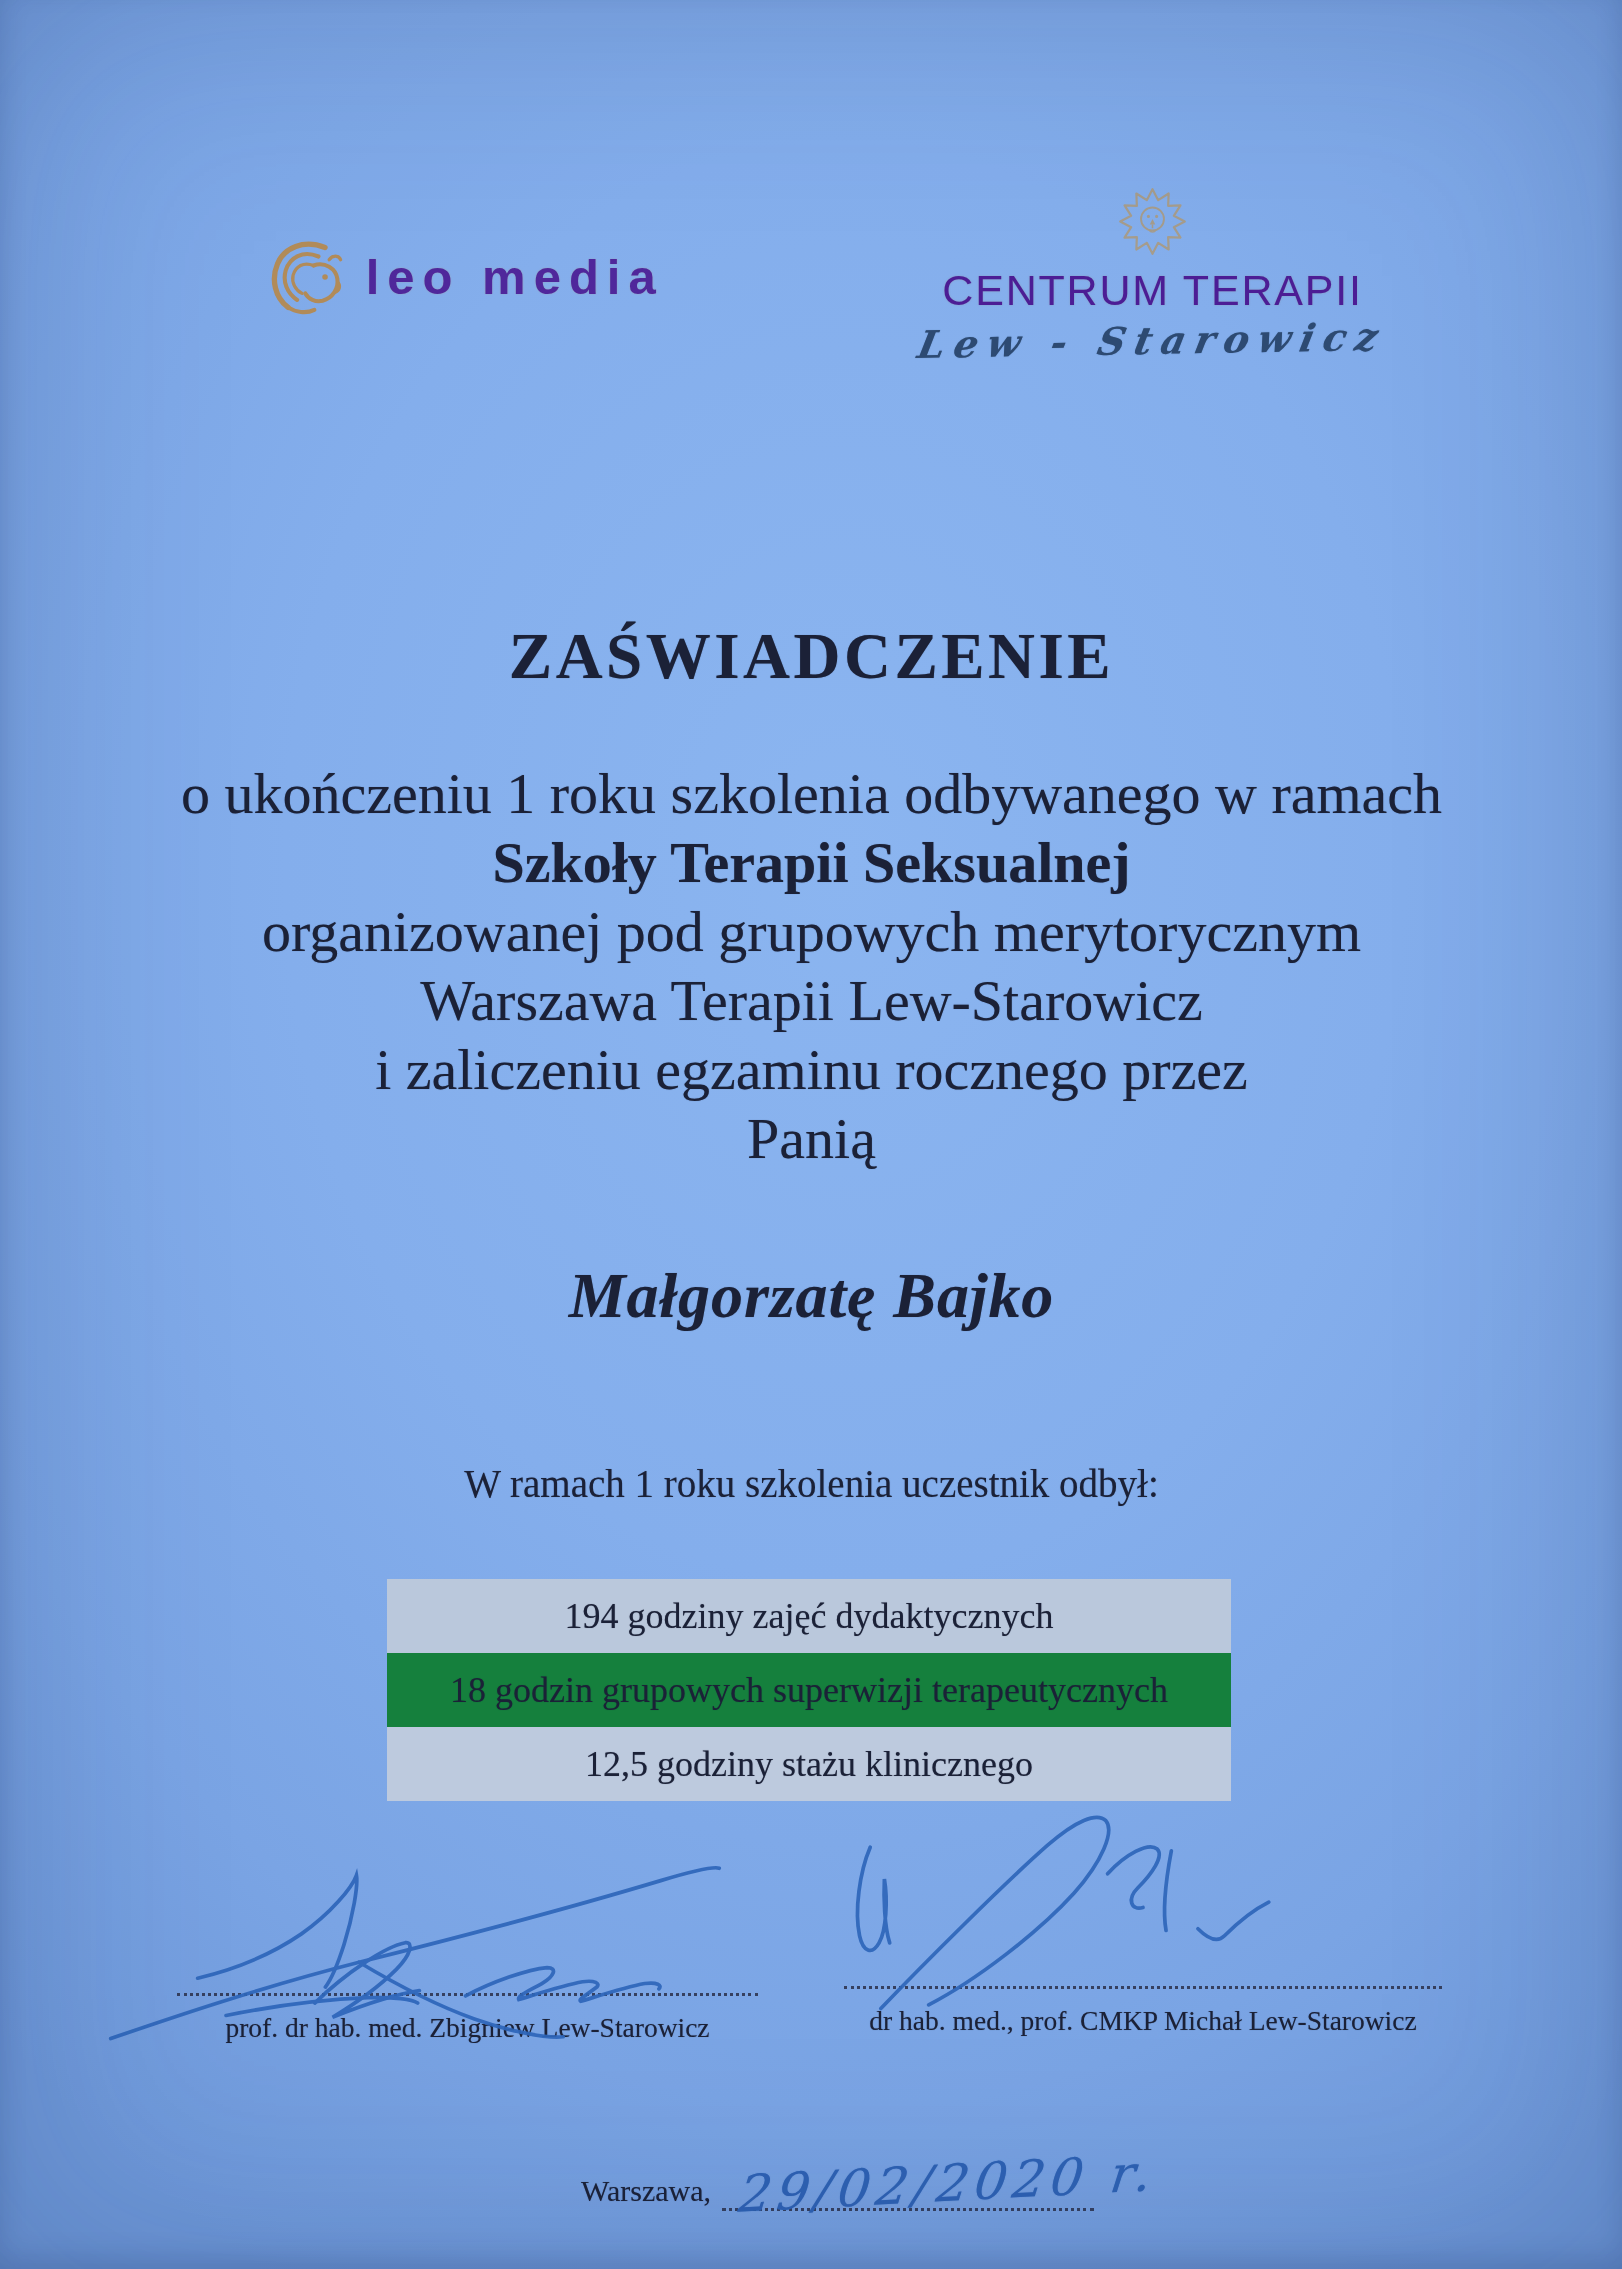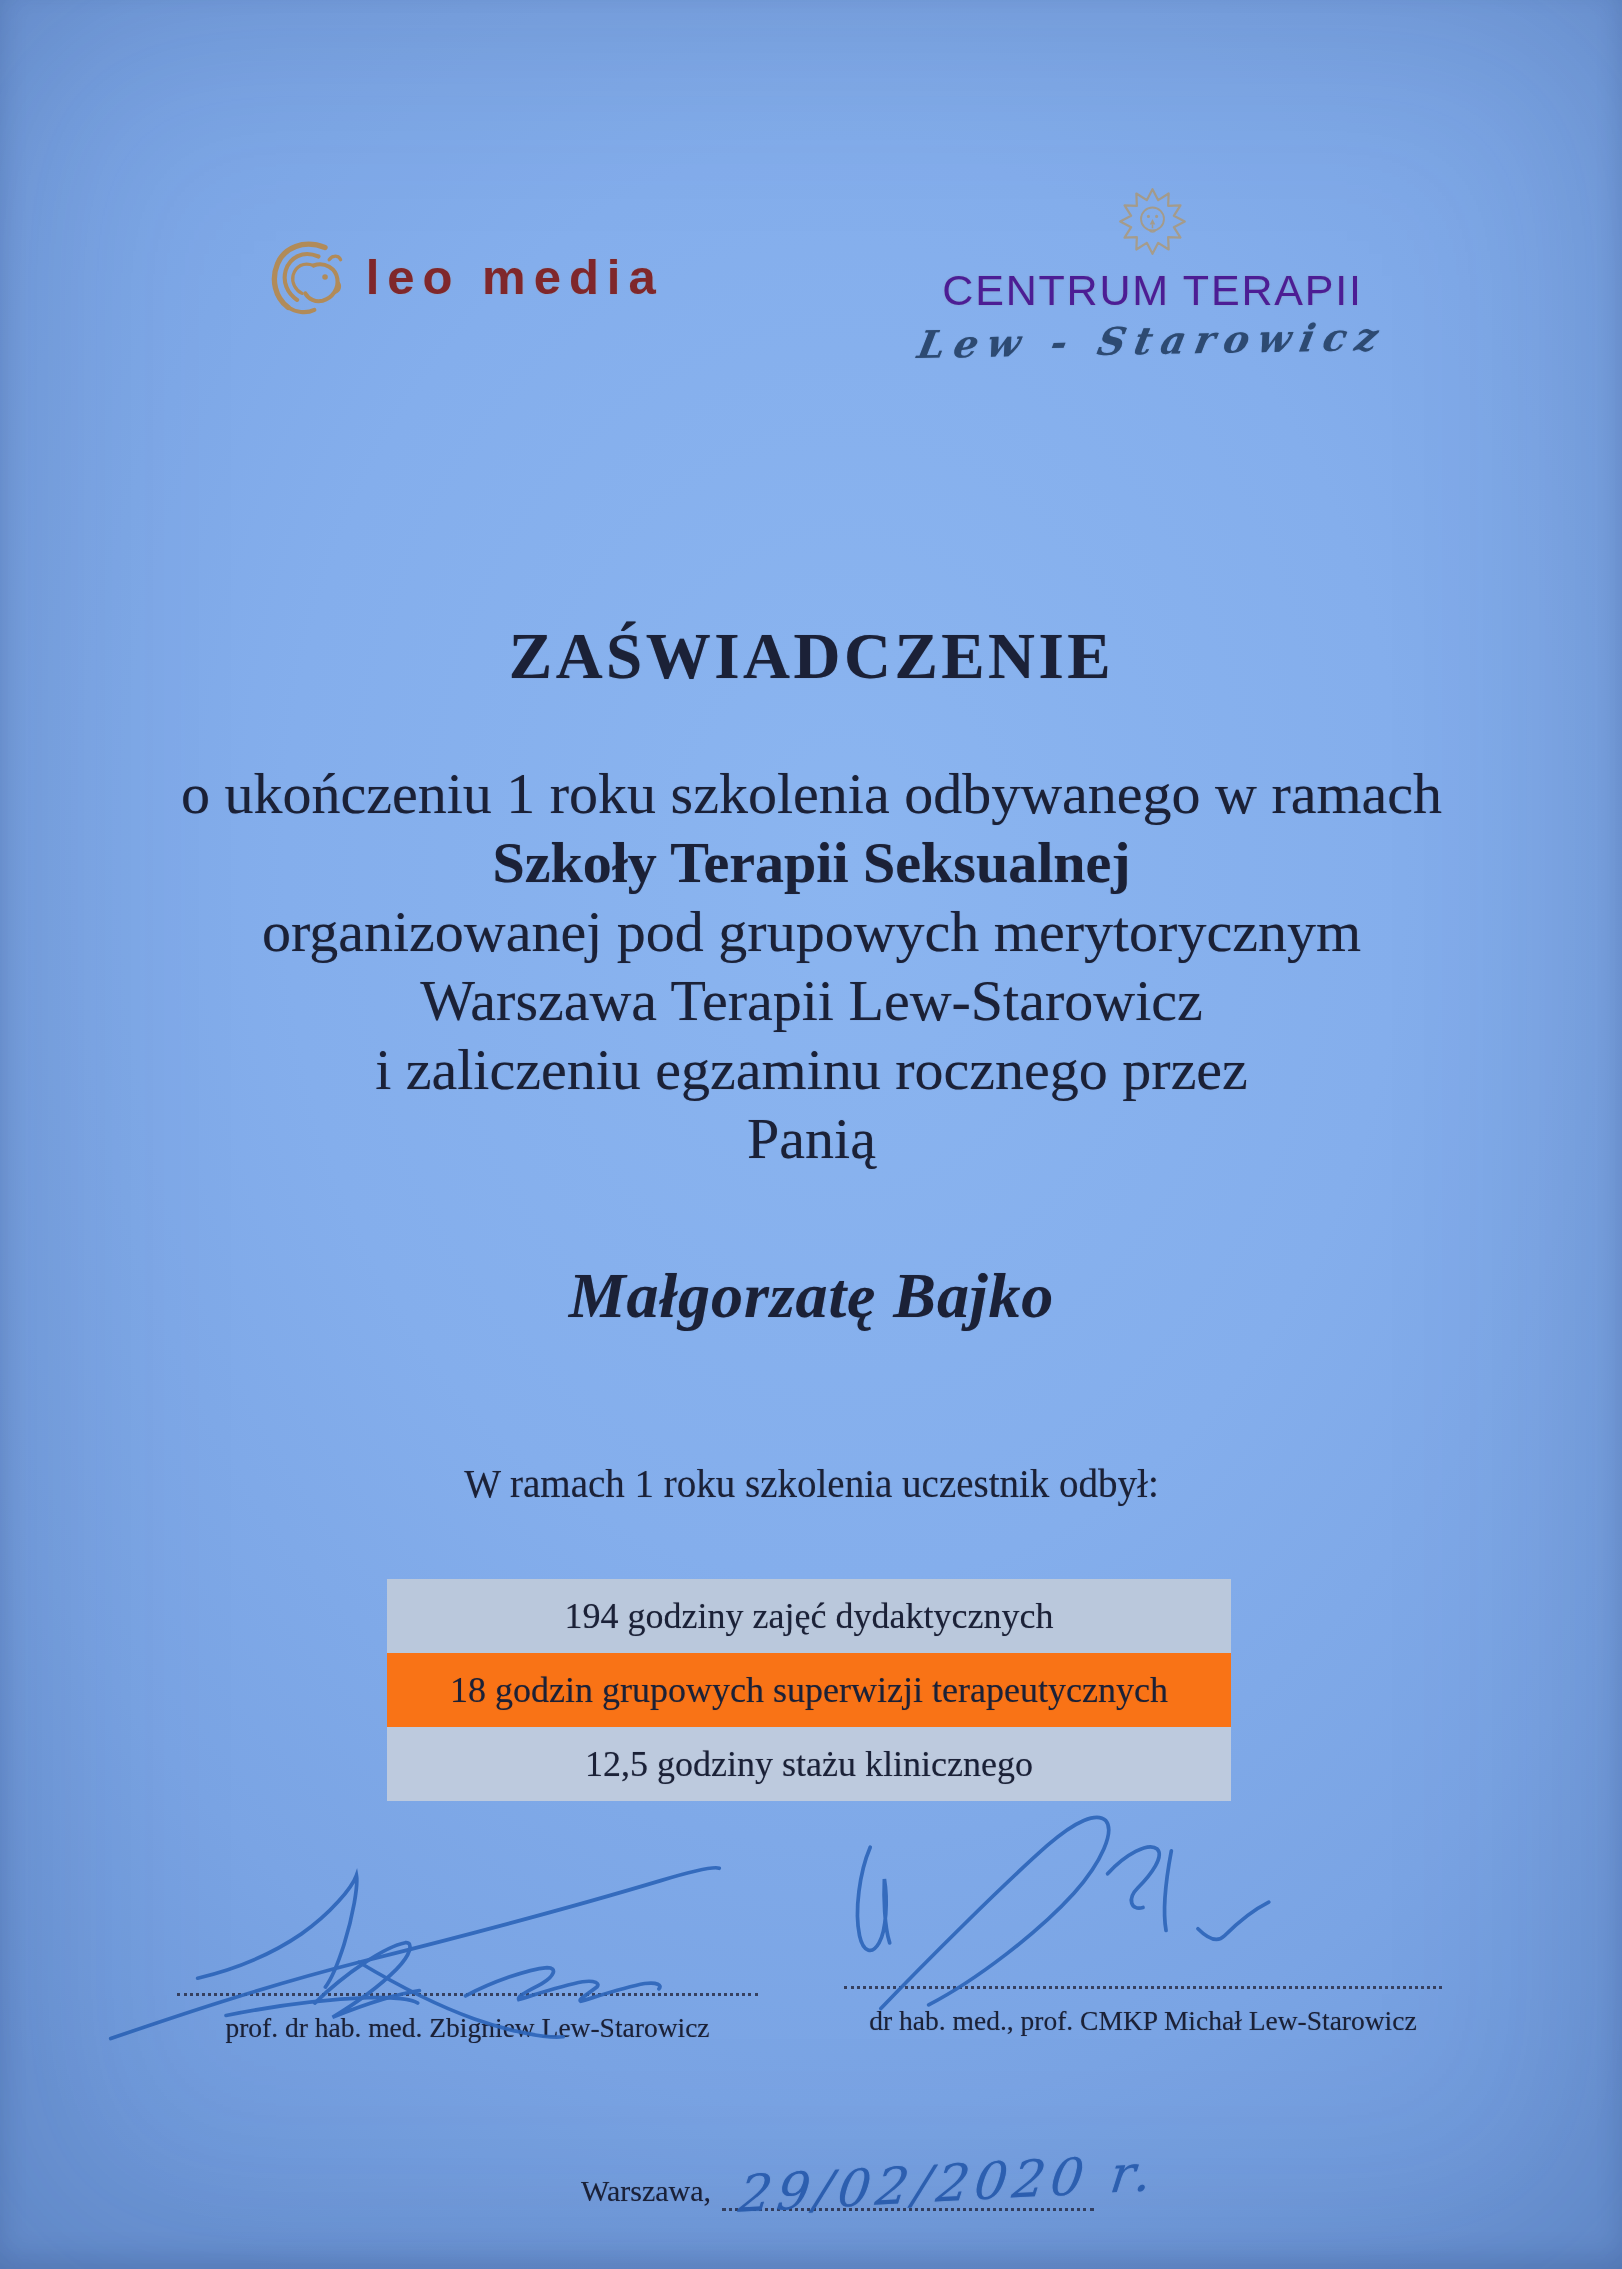--- a/index.html
+++ b/index.html
@@ -16,21 +16,21 @@
   .vignette{
     position:absolute;inset:0;pointer-events:none;
     box-shadow:inset 0 0 231px rgba(24,46,96,.22), inset 0 -12.4px 26.6px rgba(24,46,96,.18);
   }
   .ink{color:#1b2137;text-shadow:0 0 0.9px rgba(25,30,55,.45);}
   
   .leo{position:absolute;left:266px;top:236px;display:flex;align-items:center;gap:17.7px;opacity:.93;}
   .leo svg{width:82px;height:82px;}
   .leo-word{
     font-family:"Liberation Sans", sans-serif;font-weight:600;font-size:49px;
-    letter-spacing:8px;color:#7f1d1d;text-shadow:0 0 1.8px rgba(181,137,79,.4);
+    letter-spacing:8px;color:#4c1d95;text-shadow:0 0 1.8px rgba(181,137,79,.4);
   }
   .centrum{position:absolute;left:913px;top:179px;width:479px;text-align:center;}
   .centrum svg{width:85px;height:85px;display:block;margin:0 auto;}
   .centrum-word{
     font-family:"Liberation Sans", sans-serif;font-weight:500;font-size:43px;
     letter-spacing:1.8px;color:#4c1d95;margin-top:1.8px;white-space:nowrap;
     text-shadow:0 0 1.8px rgba(140,130,115,.45);
   }
   .centrum-script{
     font-family:"DejaVu Serif", serif;font-style:italic;font-weight:600;font-size:38px;
@@ -45,21 +45,21 @@
   .intro{position:absolute;top:759px;left:0;width:100%;text-align:center;font-size:58px;line-height:69px;}
   .intro .bold{font-weight:700;}
   .recipient{
     position:absolute;top:1259px;left:0;width:100%;text-align:center;
     font-size:64px;font-weight:700;font-style:italic;letter-spacing:0.9px;
   }
   .summary-heading{position:absolute;top:1461px;left:0;width:100%;text-align:center;font-size:39px;}
   .rows{position:absolute;top:1548px;left:387px;width:844px;}
   .row{display:flex;align-items:center;justify-content:center;height:74px;font-size:36px;}
   .row-0{background:#bac8dc;margin-top:31px;}
-  .row-1{background:#f97316;}
+  .row-1{background:#15803d;}
   .row-2{background:#bdcade;}
   
   .sig{position:absolute;}
   .sig-line{border-bottom:3.5px dotted #36405f;height:0;}
   .sig-label{text-align:center;font-size:27.5px;margin-top:16px;white-space:nowrap;}
   .sig svg{position:absolute;pointer-events:none;}
   .sig-left{left:177px;top:1993px;width:581px;}
   .sig-left svg{left:-84px;top:-164px;width:683px;height:231px;}
   .sig-right{left:844px;top:1986px;width:598px;}
   .sig-right svg{left:-89px;top:-199px;width:567px;height:248px;}

